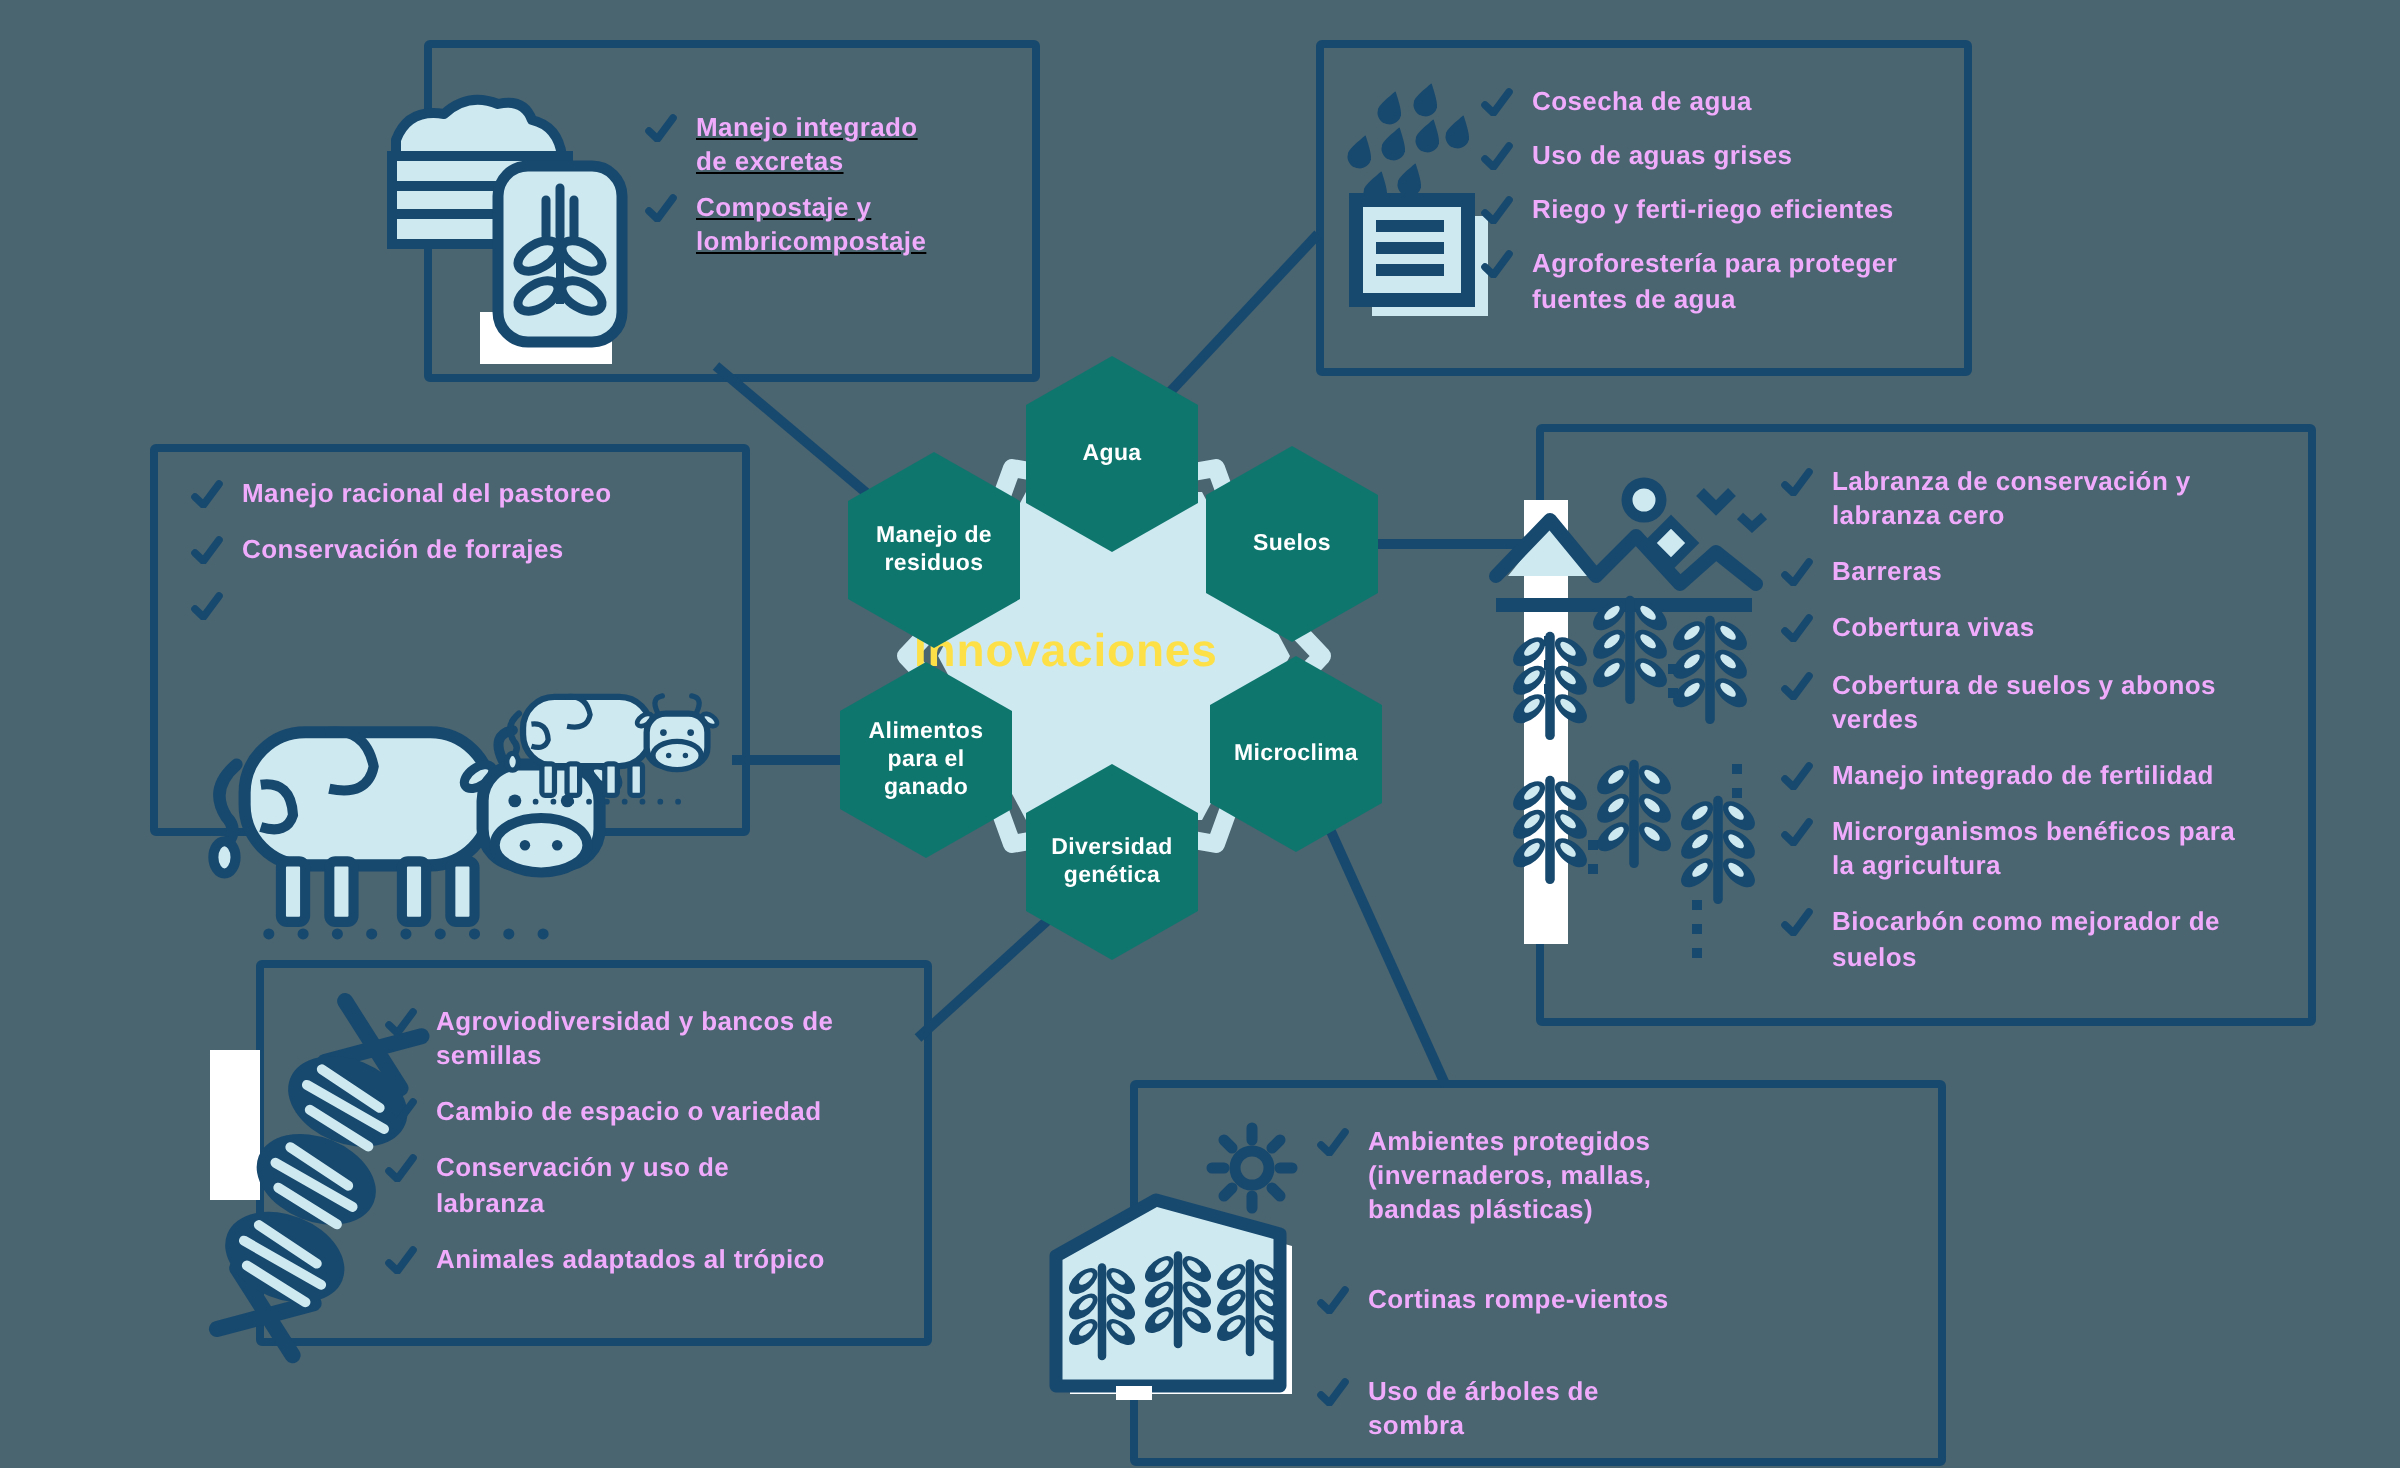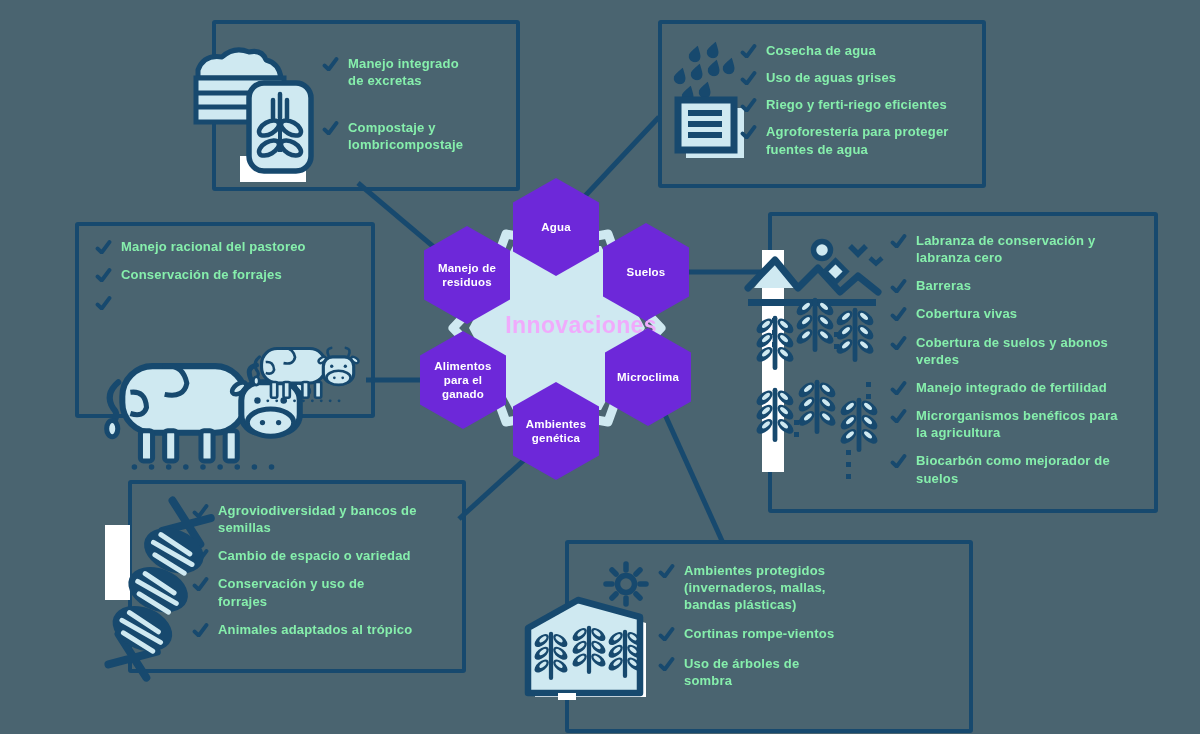--- a/index.html
+++ b/index.html
@@ -5,28 +5,28 @@
   html,body{margin:0;padding:0;background:#2e3d44;}
   .canvas{position:relative;width:1200px;height:734px;background:#4a6470;overflow:hidden;
           font-family:"Liberation Sans",sans-serif;}
   .box{position:absolute;border:4px solid #17496E;border-radius:3px;}
   .layer{position:absolute;left:0;top:0;}
   .ic{position:absolute;overflow:visible;}
   .list{position:absolute;display:flex;flex-direction:column;}
   .item{display:flex;align-items:flex-start;gap:9px;}
   .check{width:17px;height:14px;flex:0 0 auto;margin-top:2px;}
   .check path{stroke:#17496E;stroke-width:3.8;fill:none;stroke-linecap:round;stroke-linejoin:round;}
-  .txt{font-weight:bold;font-size:13px;line-height:1.32;color:#86efac;white-space:pre-line;letter-spacing:.2px;}
-  .hex{position:absolute;width:86px;height:98px;background:#6d28d9;
+  .txt{font-weight:bold;font-size:13px;line-height:1.32;color:#f0abfc;white-space:pre-line;letter-spacing:.2px;}
+  .hex{position:absolute;width:86px;height:98px;background:#0f766e;
        clip-path:polygon(50% 0,100% 25%,100% 75%,50% 100%,0 75%,0 25%);
        display:flex;align-items:center;justify-content:center;text-align:center;
        color:#FFFFFF;font-weight:bold;font-size:11.5px;line-height:1.22;
        white-space:pre-line;letter-spacing:.2px;}
-  .title{position:absolute;left:457px;top:312px;width:200px;text-align:right;
-         color:#f0abfc;font-weight:bold;font-size:23px;letter-spacing:.4px;}
+  .title{position:absolute;left:457px;top:312px;width:200px;text-align:left;
+         color:#fde047;font-weight:bold;font-size:23px;letter-spacing:.4px;}
 </style>
 </head>
 <body>
 
 <div class="canvas">
 
   <svg width="0" height="0" style="position:absolute">
     <defs>
       <g id="lp">
         <ellipse cx="9" cy="14" rx="10" ry="5.4" fill="#17496E" transform="rotate(-40 9 14)"></ellipse>
@@ -209,24 +209,24 @@
   <div class="title">Innovaciones</div>
 
   <div class="hex" style="left:513px;top:178px;"><span>Agua</span></div>
   <div class="hex" style="left:424px;top:226px;"><span>Manejo de
 residuos</span></div>
   <div class="hex" style="left:603px;top:223px;"><span>Suelos</span></div>
   <div class="hex" style="left:420px;top:331px;"><span>Alimentos
 para el
 ganado</span></div>
   <div class="hex" style="left:605px;top:328px;"><span>Microclima</span></div>
-  <div class="hex" style="left:513px;top:382px;"><span>Ambientes
+  <div class="hex" style="left:513px;top:382px;"><span>Diversidad
 genética</span></div>
 
-  <div class="list" style="left:322px;top:55px;width:175px;gap:30px;">
+  <div class="list" style="left:322px;top:55px;width:175px;gap:6px;text-decoration:underline;">
     <div class="item">
         <svg class="check" viewBox="0 0 16 14">
           <path d="M2 8.5 L6.2 12.5 L14 2"></path>
         </svg>
         <span class="txt">Manejo integrado
 de excretas</span>
       </div>
     <div class="item">
         <svg class="check" viewBox="0 0 16 14">
           <path d="M2 8.5 L6.2 12.5 L14 2"></path>
@@ -345,31 +345,31 @@
         <svg class="check" viewBox="0 0 16 14">
           <path d="M2 8.5 L6.2 12.5 L14 2"></path>
         </svg>
         <span class="txt">Cambio de espacio o variedad</span>
       </div>
     <div class="item">
         <svg class="check" viewBox="0 0 16 14">
           <path d="M2 8.5 L6.2 12.5 L14 2"></path>
         </svg>
         <span class="txt">Conservación y uso de
-forrajes</span>
+labranza</span>
       </div>
     <div class="item">
         <svg class="check" viewBox="0 0 16 14">
           <path d="M2 8.5 L6.2 12.5 L14 2"></path>
         </svg>
         <span class="txt">Animales adaptados al trópico</span>
       </div>
   </div>
 
-  <div class="list" style="left:658px;top:562px;width:240px;gap:12px;">
+  <div class="list" style="left:658px;top:562px;width:240px;gap:28px;">
     <div class="item">
         <svg class="check" viewBox="0 0 16 14">
           <path d="M2 8.5 L6.2 12.5 L14 2"></path>
         </svg>
         <span class="txt">Ambientes protegidos
 (invernaderos, mallas,
 bandas plásticas)</span>
       </div>
     <div class="item">
         <svg class="check" viewBox="0 0 16 14">

